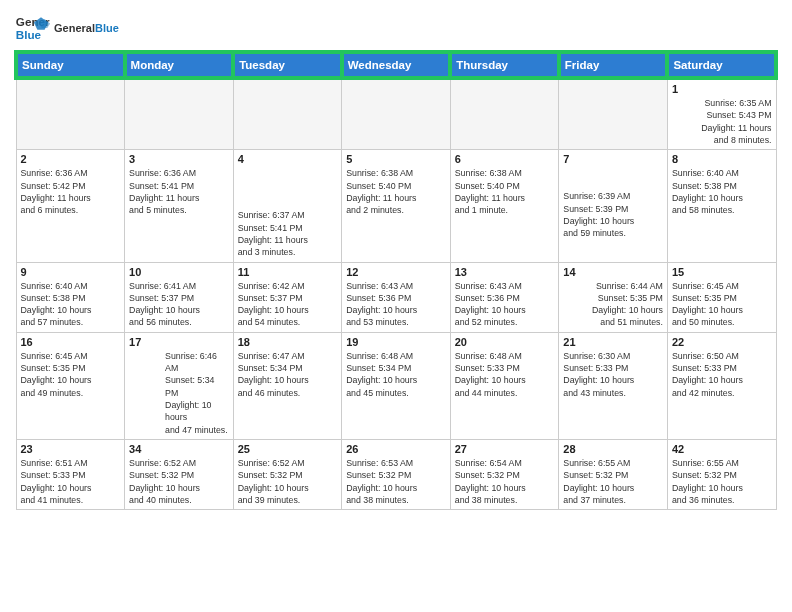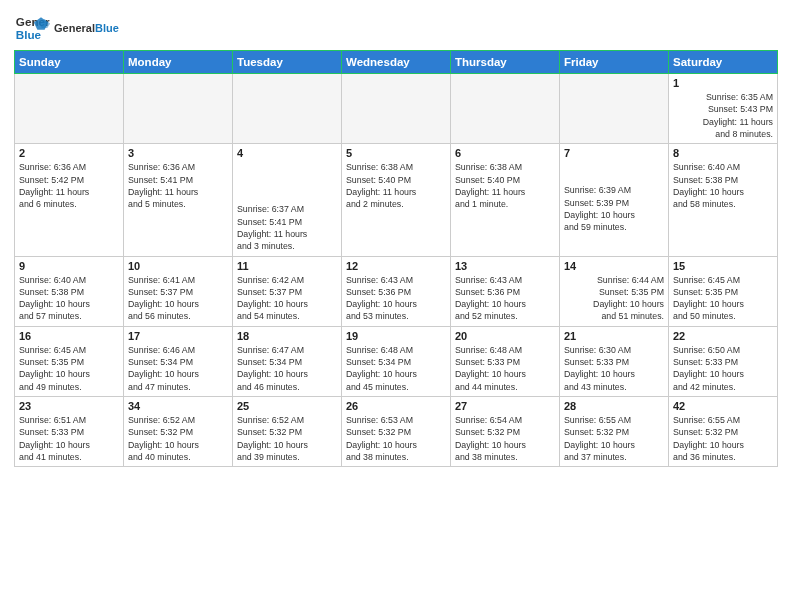--- a/index.html
+++ b/index.html
@@ -47,21 +47,21 @@
       border-collapse: collapse;
       margin-top: 4px;
     }
     .calendar th {
       background-color: #2d7dd2;
       color: #fff;
       font-size: 11.5px;
       font-weight: bold;
       padding: 5px 4px;
       text-align: left;
-      border: 1px solid #22c55e;
+      border: 4px solid #22c55e;
     }
     .calendar td {
       border: 1px solid #ccc;
       vertical-align: top;
       padding: 3px 4px;
       width: calc(100% / 7);
       font-size: 9px;
       color: #333;
       background: #fff;
       min-height: 68px;
@@ -241,21 +241,21 @@
         <tr>
           <td>
             <span class="day-num">16</span>
             <div class="day-info" style="white-space: pre-line;">Sunrise: 6:45 AM
 Sunset: 5:35 PM
 Daylight: 10 hours
 and 49 minutes.</div>
           </td>
           <td>
             <span class="day-num">17</span>
-            <div class="day-info" style="white-space: pre-line;">Sunrise: 6:46 AM
+            <div class="day-info" style="white-space: pre-line; margin-left: 36px;">Sunrise: 6:46 AM
 Sunset: 5:34 PM
 Daylight: 10 hours
 and 47 minutes.</div>
           </td>
           <td>
             <span class="day-num">18</span>
             <div class="day-info" style="white-space: pre-line;">Sunrise: 6:47 AM
 Sunset: 5:34 PM
 Daylight: 10 hours
 and 46 minutes.</div>

